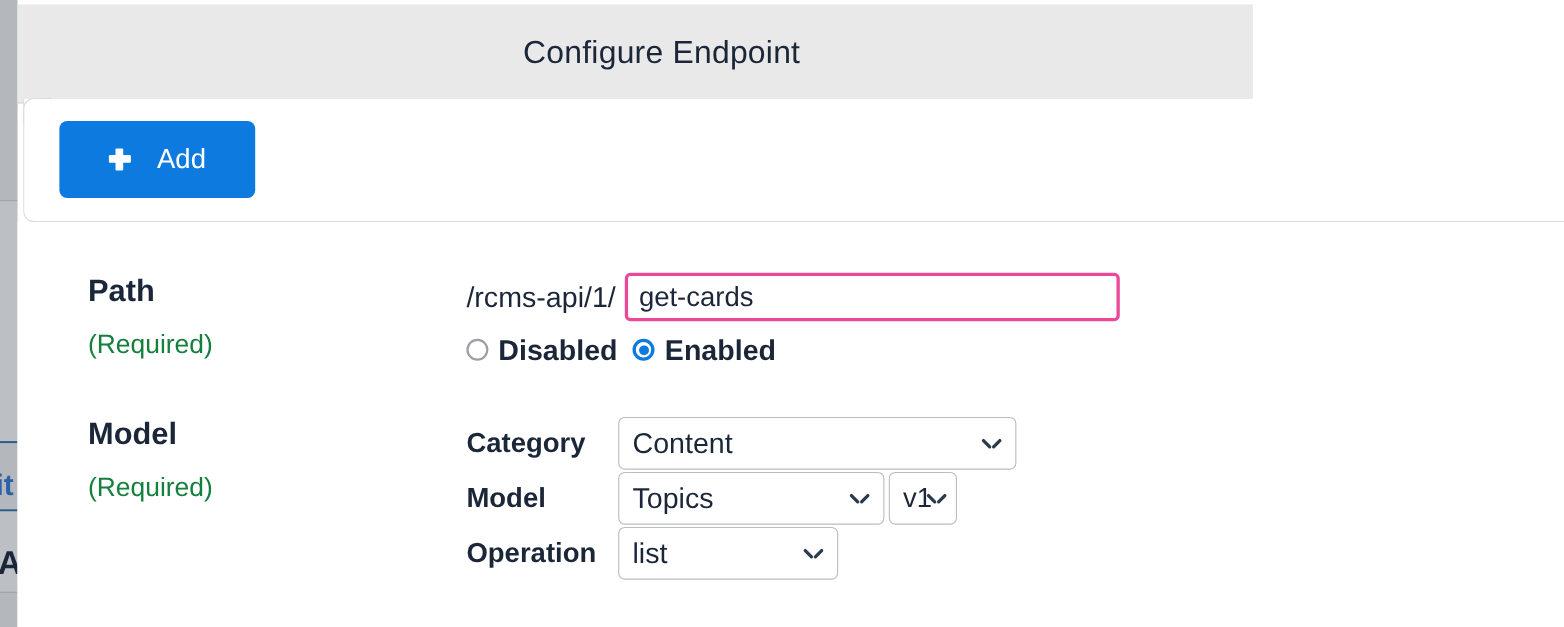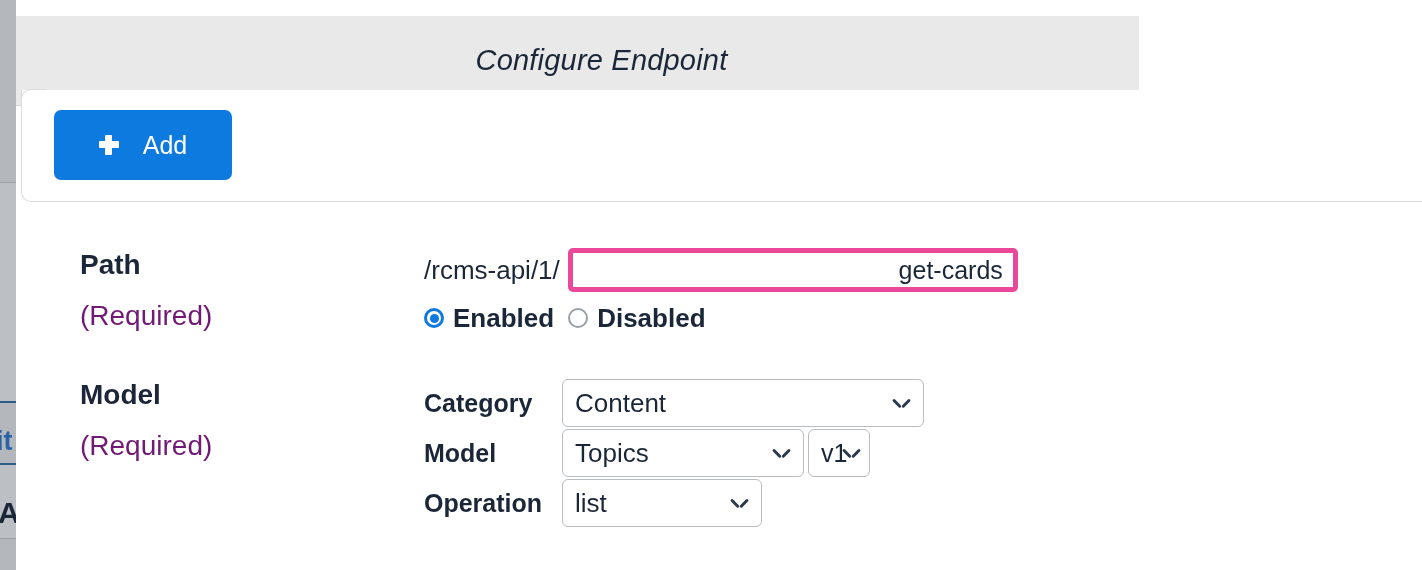--- a/index.html
+++ b/index.html
@@ -80,30 +80,29 @@
     position: absolute;
     left: 16px;
     top: 0;
     width: 1406px;
     height: 570px;
     background: #ffffff;
   }
   .modal-header {
     position: absolute;
     left: 0;
-    top: 16px;
+    top: 4px;
     width: 1123px;
     height: 90px;
     background: #e9e9e9;
     border-bottom: 1px solid #d6d6d6;
     box-sizing: border-box;
     display: flex;
     align-items: center;
     justify-content: center;
-    font-style: italic;
   }
   .modal-title {
     font-size: 29px;
     color: #1b2738;
     font-weight: 400;
     letter-spacing: 0.2px;
     
     margin-left: 48px;
   }
 
@@ -201,22 +200,22 @@
   .field-label .name {
     display: block;
     font-size: 28px;
     font-weight: bold;
     color: #1b2738;
     line-height: 1.18;
   }
   .field-label .required {
     display: block;
     margin-top: 21px;
-    font-size: 28px;
-    color: #701a75;
+    font-size: 24px;
+    color: #15803d;
     line-height: 1;
   }
 
   .field-control {
     position: absolute;
     left: 408px;
     top: 0;
   }
 
   
@@ -227,29 +226,28 @@
   .path-prefix {
     font-size: 26px;
     color: #1b2738;
     margin-right: 8px;
     line-height: 1;
   }
   .path-input {
     width: 450px;
     height: 44px;
     box-sizing: border-box;
-    border: 5px solid #ec4899;
+    border: 3px solid #ec4899;
     border-radius: 5px;
     padding: 0 10px;
     font-family: "Liberation Sans", sans-serif;
     font-size: 25px;
     color: #1b2738;
     background: #ffffff;
     outline: none;
-    text-align: right;
   }
   .radio-line {
     display: flex;
     align-items: center;
     margin-top: 13px;
   }
   .radio-opt {
     display: flex;
     align-items: center;
     cursor: pointer;
@@ -393,26 +391,26 @@
       </div>
 
       <div class="field-control">
         <div class="path-line">
           <span class="path-prefix">/rcms-api/1/</span>
           <input class="path-input" type="text" value="get-cards" style="">
         </div>
 
         <div class="radio-line">
           <label class="radio-opt">
+            <span class="radio-dot"></span>
+            <span class="radio-text">Disabled</span>
+          </label>
+          <label class="radio-opt">
             <span class="radio-dot checked"></span>
             <span class="radio-text">Enabled</span>
-          </label>
-          <label class="radio-opt">
-            <span class="radio-dot"></span>
-            <span class="radio-text">Disabled</span>
           </label>
         </div>
       </div>
     </div>
 
     <div class="field-row model">
       <div class="field-label">
         <span class="name">Model</span>
         <span class="required">(Required)</span>
       </div>

